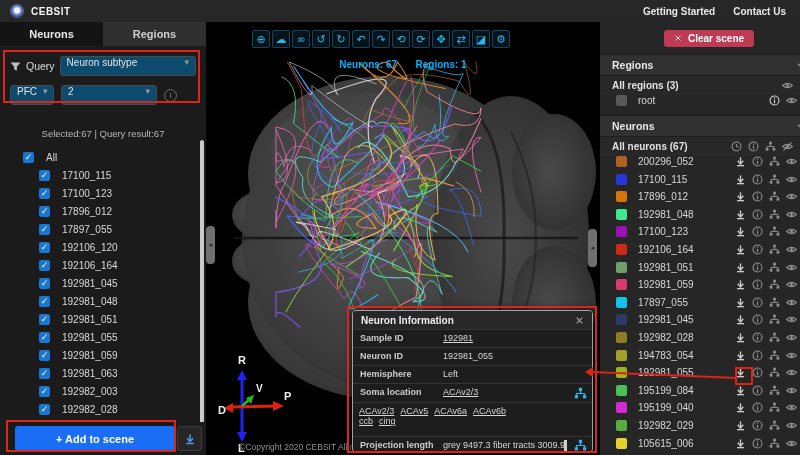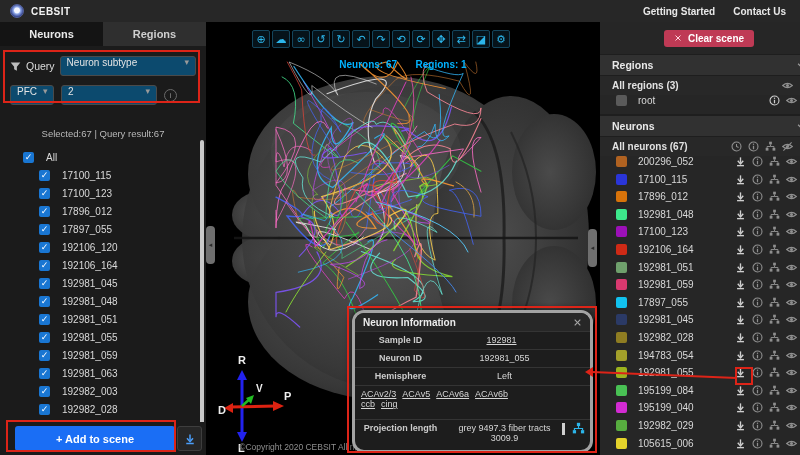--- a/index.html
+++ b/index.html
@@ -73,34 +73,34 @@
                    color:#8f8f8f; font-size:8.5px; }
   .viewer-footer .terms { text-decoration:underline; margin:0 10px; cursor:pointer; }
   .handle { position:absolute; width:9px; height:38px; background:#6f6f6f; border-radius:4px;
             z-index:14; display:flex; align-items:center; justify-content:center;
             color:#2b2b2b; font-size:7px; cursor:pointer; }
   .handle.left { left:0px; top:204px; }
   .handle.right { left:382px; top:207px; }
 
   
   .popup { position:absolute; left:146px; top:288px; width:241px; height:143px; background:#1d1d1d;
-           border:3px solid #a3a3a3; border-radius:12px; z-index:16; box-shadow:0 0 8px rgba(0,0,0,.8);
+           border:1px solid #a3a3a3; border-radius:4px; z-index:16; box-shadow:0 0 8px rgba(0,0,0,.8);
            overflow:hidden; }
   .popup-header { height:18px; display:flex; align-items:center; justify-content:space-between;
                   padding:0 8px; background:#272727; }
   .popup-title { color:#ececec; font-size:10px; font-weight:bold; }
   .popup-close { color:#a8a8a8; width:9px; height:9px; cursor:pointer; }
   .prow { display:flex; border-top:1px solid #343434; }
   .plabel { width:84px; flex:none; color:#cccccc; font-size:9px; font-weight:bold;
             padding:3px 0 0 7px; }
   .pvalue { flex:1; color:#d6d6d6; font-size:9px; padding:3px 2px 0 6px; position:relative; }
   .picon { width:24px; flex:none; display:flex; align-items:center; justify-content:center; }
   .picon .ic { width:13px; height:13px; color:#2cb5ea; cursor:pointer; }
   .plink { color:#d6d6d6; text-decoration:underline; margin-right:6px; cursor:pointer; white-space:nowrap; }
-  .r18 { height:18px;text-align:center; } .r19 { height:19px; } .r34 { height:34px; }
+  .r18 { height:18px; } .r19 { height:19px; } .r34 { height:34px; }
   .mini-scroll { position:absolute; right:1px; top:3px; width:3px; height:12px; background:#cfcfcf; }
 
   
   .right-panel { position:absolute; left:600px; top:22px; width:218px; height:433px; background:#262626; z-index:20; }
   .clear-wrap { height:32px; display:flex; align-items:center; justify-content:center; }
   .clear-btn { background:#bf3a55; border:none; border-radius:3px; height:17px; padding:0 10px;
                color:#fff; font-size:10px; font-weight:bold; display:flex; align-items:center; gap:6px;
                cursor:pointer; font-family:"Liberation Sans", sans-serif; }
   .clear-btn .ic { width:8px; height:8px; color:#ffd9e0; }
   .sec-header { height:22px; background:#313131; display:flex; align-items:center; justify-content:space-between;
@@ -474,20 +474,29 @@
       <div class="prow r18">
         <div class="plabel">Neuron ID</div>
         <div class="pvalue">192981_055</div>
         <div class="picon"></div>
       </div>
       <div class="prow r18">
         <div class="plabel">Hemisphere</div>
         <div class="pvalue">Left</div>
         <div class="picon"></div>
       </div>
+      <div class="prow r19">
+        <div class="plabel">Soma location</div>
+        <div class="pvalue"><span class="plink">ACAv2/3</span></div>
+        <div class="picon">
+            <svg class="ic">
+              <use href="#i-tree"></use>
+            </svg>
+          </div>
+      </div>
       <div class="prow r34">
         <div class="pvalue">
           <span><a class="plink">ACAv2/3</a><a class="plink">ACAv5</a><a class="plink">ACAv6a</a><a class="plink">ACAv6b</a></span><br>
           <span><a class="plink">ccb</a><a class="plink">cing</a></span>
         </div>
 
       </div>
       <div class="prow r18">
         <div class="plabel">Projection length</div>
         <div class="pvalue">

